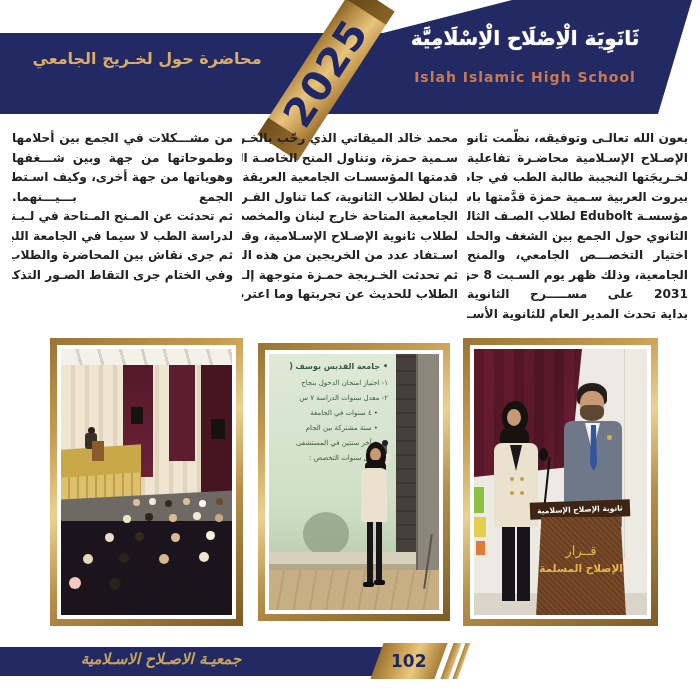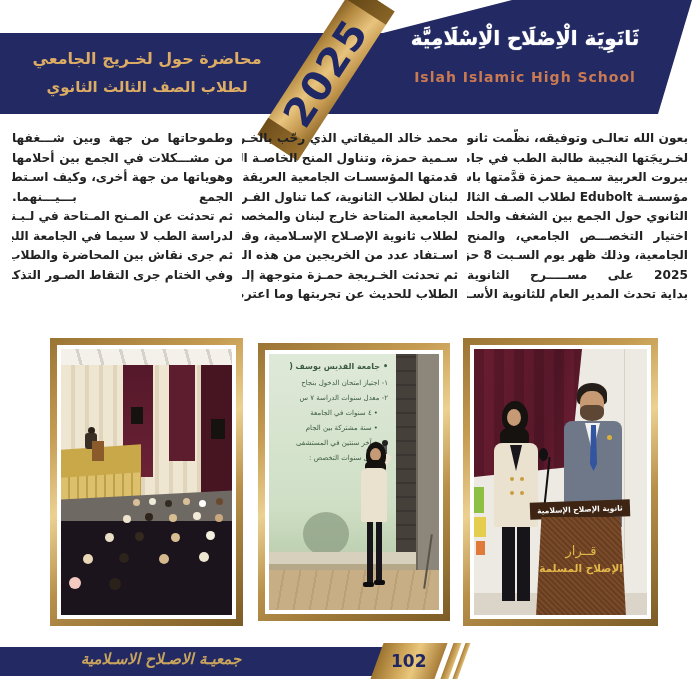--- a/index.html
+++ b/index.html
@@ -144,57 +144,57 @@
   .s1{left:447px;width:8px;}
   .s2{left:459px;width:5px;}
 </style>
 </head>
 <body>
 
 <div class="abs hdr-band"></div>
 
 <div class="abs hdr-title">
   <div class="t1">محاضرة حول لخـريج الجامعي</div>
-  <div class="t2">لطلاب الصف الثالث الثانوي</div>
 </div>
 
 <div class="abs ribbon">
   <span class="year">2025</span>
 </div>
 
 <div class="abs cal-ar">ثَانَوِيَة الْاِصْلَاح الْاِسْلَامِيَّة</div>
 <div class="abs cal-en">Islah Islamic High School</div>
 
 <div class="abs col c0">
   <div class="ln">بعون الله تعالـى وتوفيقه، نظَّمت ثانوية</div>
+  <div class="ln">الإصـلاح الإسـلامية محاضـرة تفاعلية</div>
   <div class="ln">لخـريجَتها النجيبة طالبة الطب في جامعة</div>
   <div class="ln">بيروت العربية سـمية حمزة قدَّمتها باسـم</div>
   <div class="ln">مؤسسـة Edubolt لطلاب الصـف الثالث</div>
   <div class="ln">الثانوي حول الجمع بين الشغف والحلم في</div>
   <div class="ln">اختيار التخصـــص الجامعي، والمنح</div>
   <div class="ln">الجامعية، وذلك ظهر يوم السـبت 8 حزيران</div>
-  <div class="ln">2025 على مســـــرح الثانوية</div>
+  <div class="ln">2031 على مســـــرح الثانوية</div>
   <div class="ln">بداية تحدث المدير العام للثانوية الأسـتاذ</div>
 </div>
 
 <div class="abs col c1">
   <div class="ln">محمد خالد الميقاتي الذي رحّب بالخـريجية</div>
   <div class="ln">سـمية حمزة، وتناول المنح الخاصـة التي</div>
   <div class="ln">قدمتها المؤسسـات الجامعية العريقة في</div>
   <div class="ln">لبنان لطلاب الثانوية، كما تناول الفـرص</div>
   <div class="ln">الجامعية المتاحة خارج لبنان والمخصصـة</div>
   <div class="ln">لطلاب ثانوية الإصـلاح الإسـلامية، وقد</div>
   <div class="ln">اسـتفاد عدد من الخريجين من هذه المنح</div>
   <div class="ln">ثم تحدثت الخـريجة حمـزة متوجهة إلـى</div>
   <div class="ln">الطلاب للحديث عن تجربتها وما اعترضـها</div>
 </div>
 
 <div class="abs col c2">
+  <div class="ln">من مشـــكلات في الجمع بين أحلامها</div>
   <div class="ln">وطموحاتها من جهة وبين شـــغفها</div>
-  <div class="ln">من مشـــكلات في الجمع بين أحلامها</div>
   <div class="ln">وهوياتها من جهة أخرى، وكيف اسـتطاعت</div>
   <div class="ln">الجمع بـــيـــنهما.</div>
   <div class="ln">ثم تحدثت عن المـنح المـتاحة في لـبـنان</div>
   <div class="ln">لدراسة الطب لا سيما في الجامعة اللبنانية</div>
   <div class="ln">ثم جرى نقاش بين المحاضرة والطلاب حيث</div>
   <div class="ln">وفي الختام جرى التقاط الصـور التذكارية.</div>
 </div>
 
 <div class="abs photo pL">
   <div class="pinner">

